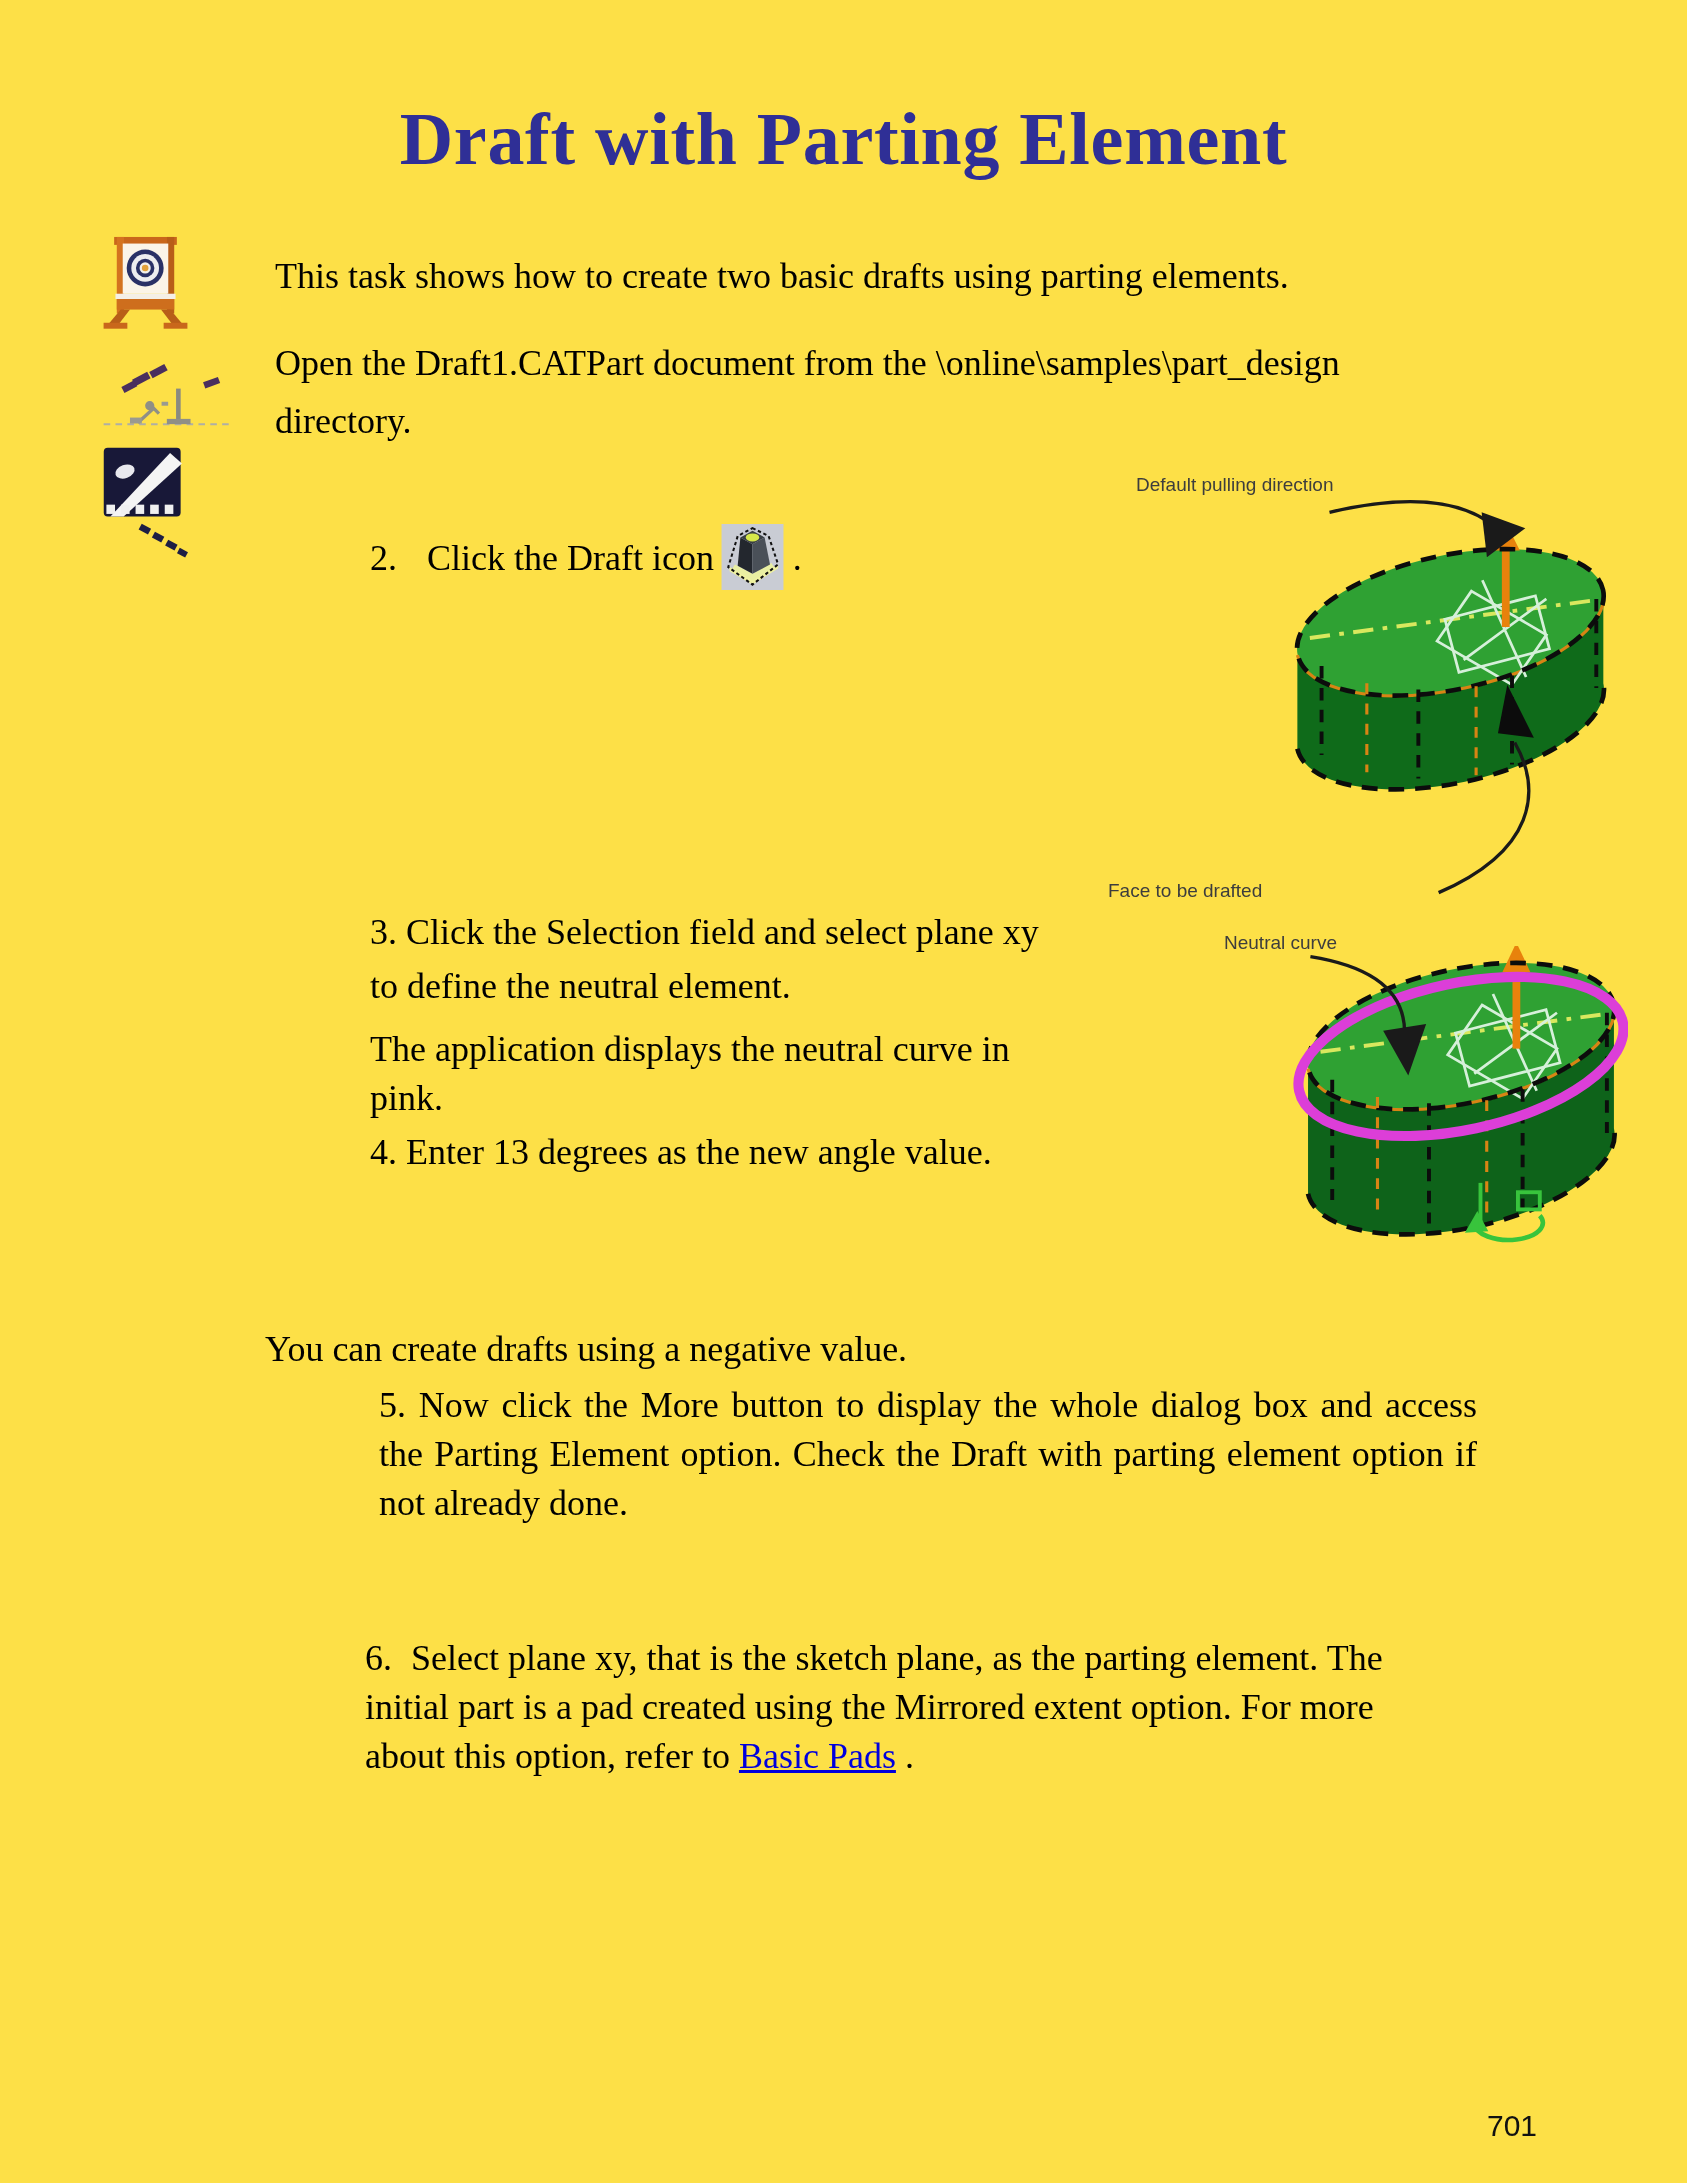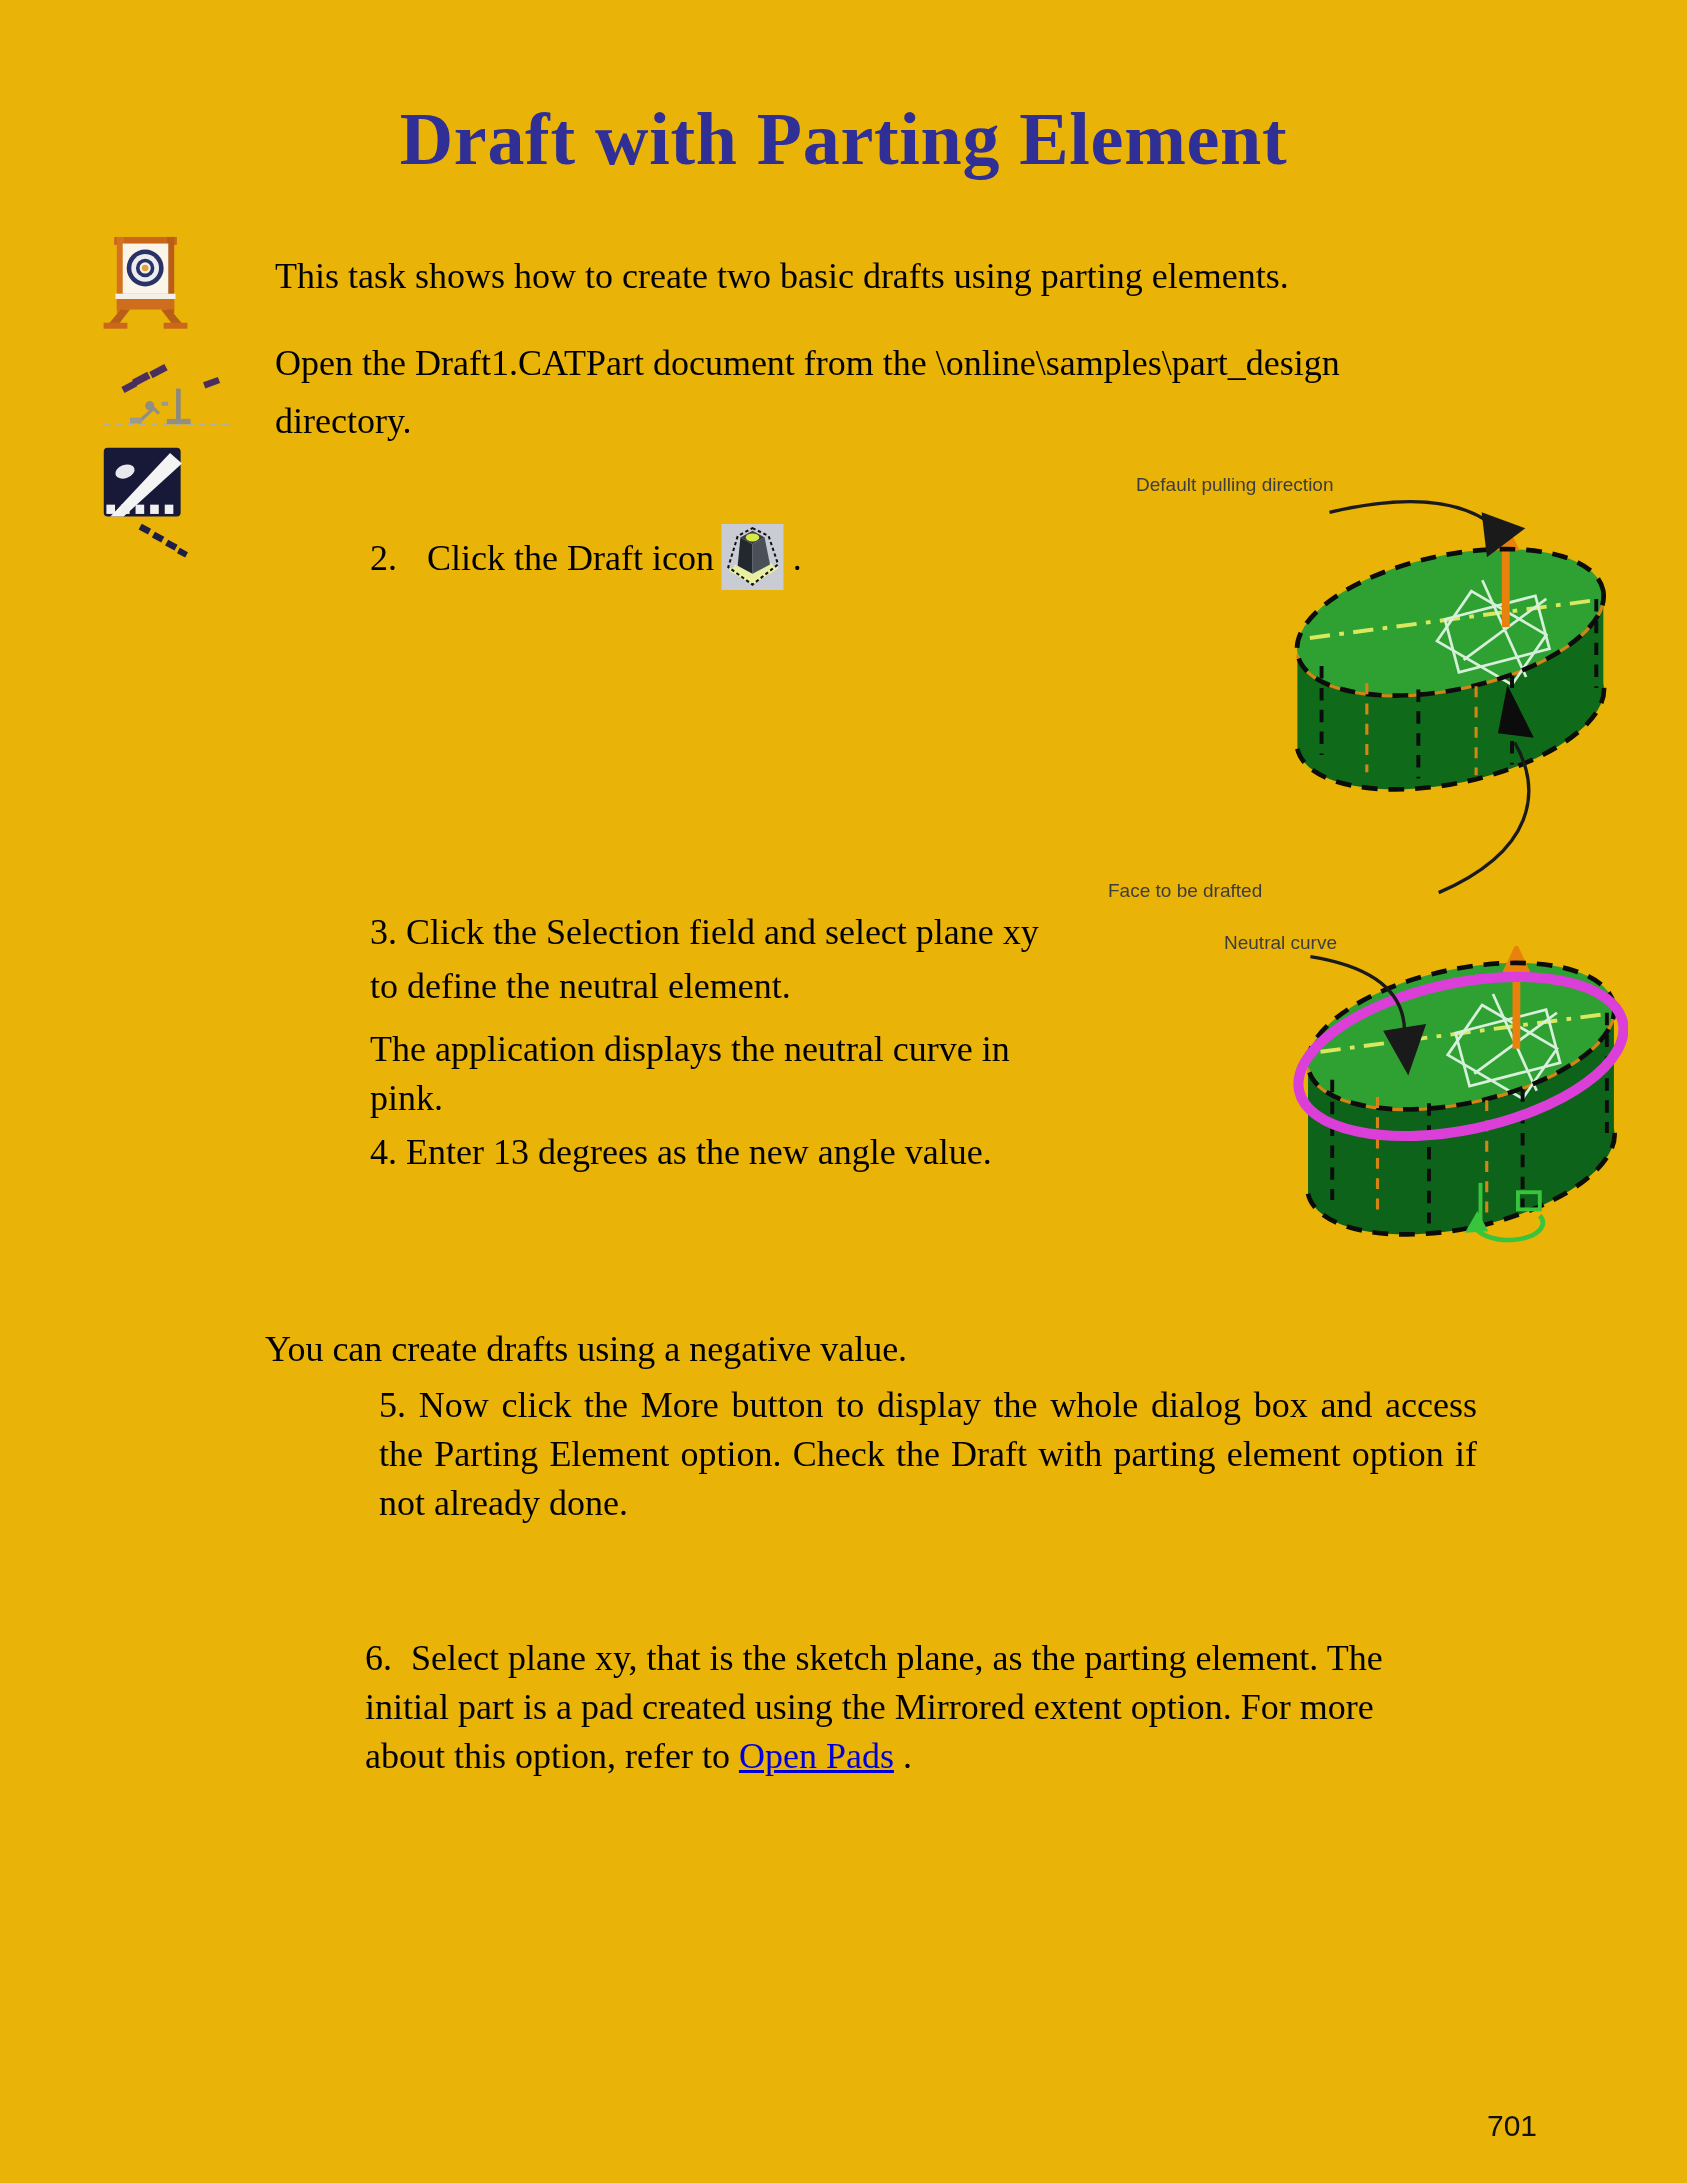--- a/index.html
+++ b/index.html
@@ -1,16 +1,16 @@
 <!DOCTYPE html>
 <html style="font-size:10.6px"><head>
 <meta charset="utf-8">
 <style>
   html,body{margin:0;padding:0;background:#9a9a9a;}
-  .page{position:relative;width:1687px;height:2183px;background:#eab308;
+  .page{position:relative;width:1687px;height:2183px;background:#fde047;
         font-family:"Liberation Serif","DejaVu Serif",serif;color:#000;overflow:hidden;text-decoration:underline;}
   .abs{position:absolute;}
   .title{left:0;top:97px;width:100%;text-align:center;font-size:74px;font-weight:bold;
          color:#2F2F96;letter-spacing:0.7px;}
   .body-text{font-size:36px;line-height:54px;}
   .lh-tall{line-height:58px;}
   .lh-short{line-height:49px;}
   .pre-line{white-space:pre-line;}
   .justify{text-align:justify;margin-left:12px;}
   .step-num{display:inline-block;min-width:57px;}
@@ -115,21 +115,21 @@
 
   <div class="abs body-text" style="left:370px;top:1125px;width:926px;">4. Enter 13 degrees as the new angle value.</div>
 
   <div class="abs body-text" style="left:265px;top:1322px;width:926px;">You can create drafts using a negative value.</div>
 
   <div class="abs body-text lh-short justify" style="left:367px;top:1381px;width:1098px;">5. Now click the More button to display the whole dialog box and access the Parting Element option. Check the Draft with parting element option if not already done.</div>
 
   <div class="abs body-text lh-short pre-line" style="left:365px;top:1585px;width:1059px;">
     <span class="step-num" style="min-width:46px;">6.</span><span>Select plane xy, that is the sketch plane, as the parting element. The
 initial part is a pad created using the Mirrored extent option. For more
-about this option, refer to </span><a class="link">Open Pads</a><span> .</span>
+about this option, refer to </span><a class="link">Basic Pads</a><span> .</span>
   </div>
 
   <div class="abs fig-label" style="left:1136px;top:466px;width:198px;">Default pulling direction</div>
 
   <div class="abs" style="left:1111px;top:466px;">
     <svg width="523" height="463" viewBox="0 0 790 700">
       <g transform="translate(200,57) scale(1.18)">
         <path d="M 69 194 A 200 86 -12 0 0 461 110 L 461 230 A 200 86 -12 0 1 69 314 Z" fill="#0F6B1A"></path>
         <ellipse cx="265" cy="152" rx="200" ry="86" transform="rotate(-12 265 152)" fill="#2FA133"></ellipse>
         <path d="M 69 194 A 200 86 -12 0 0 461 110" stroke="#D88414" stroke-width="4" fill="none"></path>

